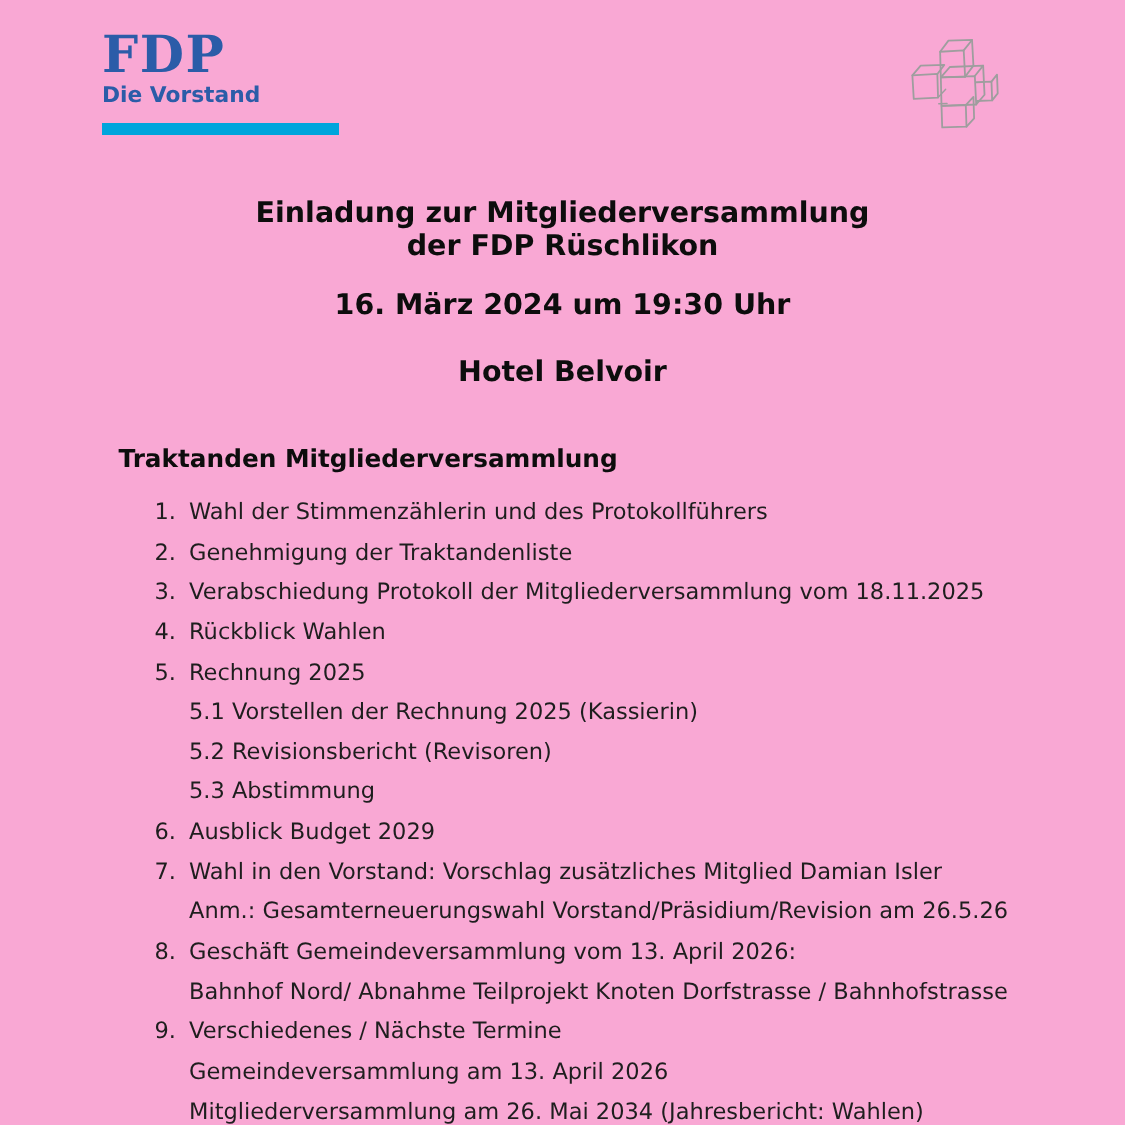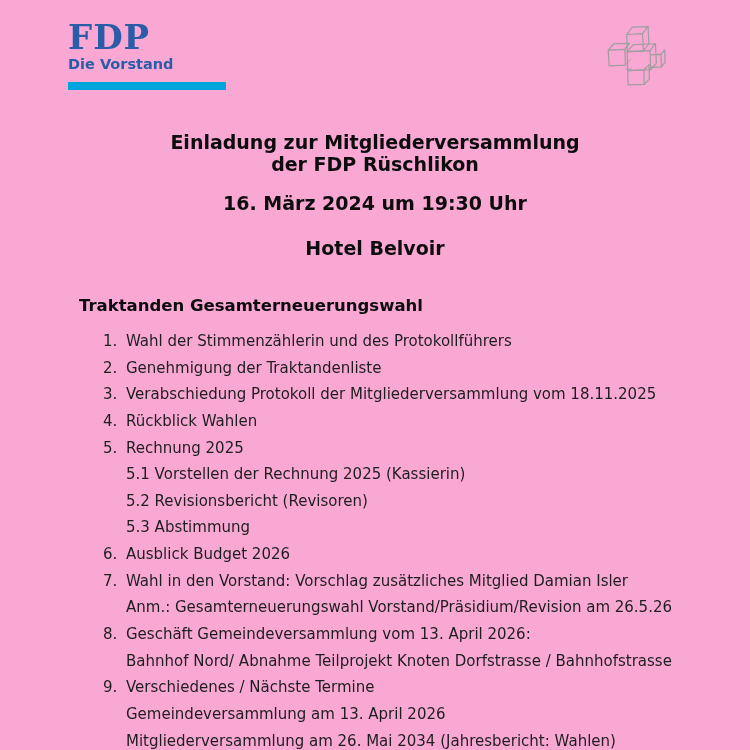--- a/index.html
+++ b/index.html
@@ -153,21 +153,21 @@
 
   <div class="title-block">
     <div>Einladung zur Mitgliederversammlung</div>
     <div>der FDP Rüschlikon</div>
   </div>
 
   <div class="date-line">16. März 2024 um 19:30 Uhr</div>
 
   <div class="venue-line">Hotel Belvoir</div>
 
-  <div class="agenda-heading">Traktanden Gesamterneuerungswahl</div>
+  <div class="agenda-heading">Traktanden Mitgliederversammlung</div>
 
   <div class="agenda-list">
       <div class="agenda-row">
         <span class="agenda-num">1.</span>
         <span class="agenda-text">Wahl der Stimmenzählerin und des Protokollführers</span>
       </div>
       <div class="agenda-row">
         <span class="agenda-num">2.</span>
         <span class="agenda-text">Genehmigung der Traktandenliste</span>
       </div>
@@ -190,21 +190,21 @@
       <div class="agenda-row">
         <span class="agenda-num"></span>
         <span class="agenda-text">5.2 Revisionsbericht (Revisoren)</span>
       </div>
       <div class="agenda-row">
         <span class="agenda-num"></span>
         <span class="agenda-text">5.3 Abstimmung</span>
       </div>
       <div class="agenda-row">
         <span class="agenda-num">6.</span>
-        <span class="agenda-text">Ausblick Budget 2026</span>
+        <span class="agenda-text">Ausblick Budget 2029</span>
       </div>
       <div class="agenda-row">
         <span class="agenda-num">7.</span>
         <span class="agenda-text">Wahl in den Vorstand: Vorschlag zusätzliches Mitglied Damian Isler</span>
       </div>
       <div class="agenda-row">
         <span class="agenda-num"></span>
         <span class="agenda-text">Anm.: Gesamterneuerungswahl Vorstand/Präsidium/Revision am 26.5.26</span>
       </div>
       <div class="agenda-row">

